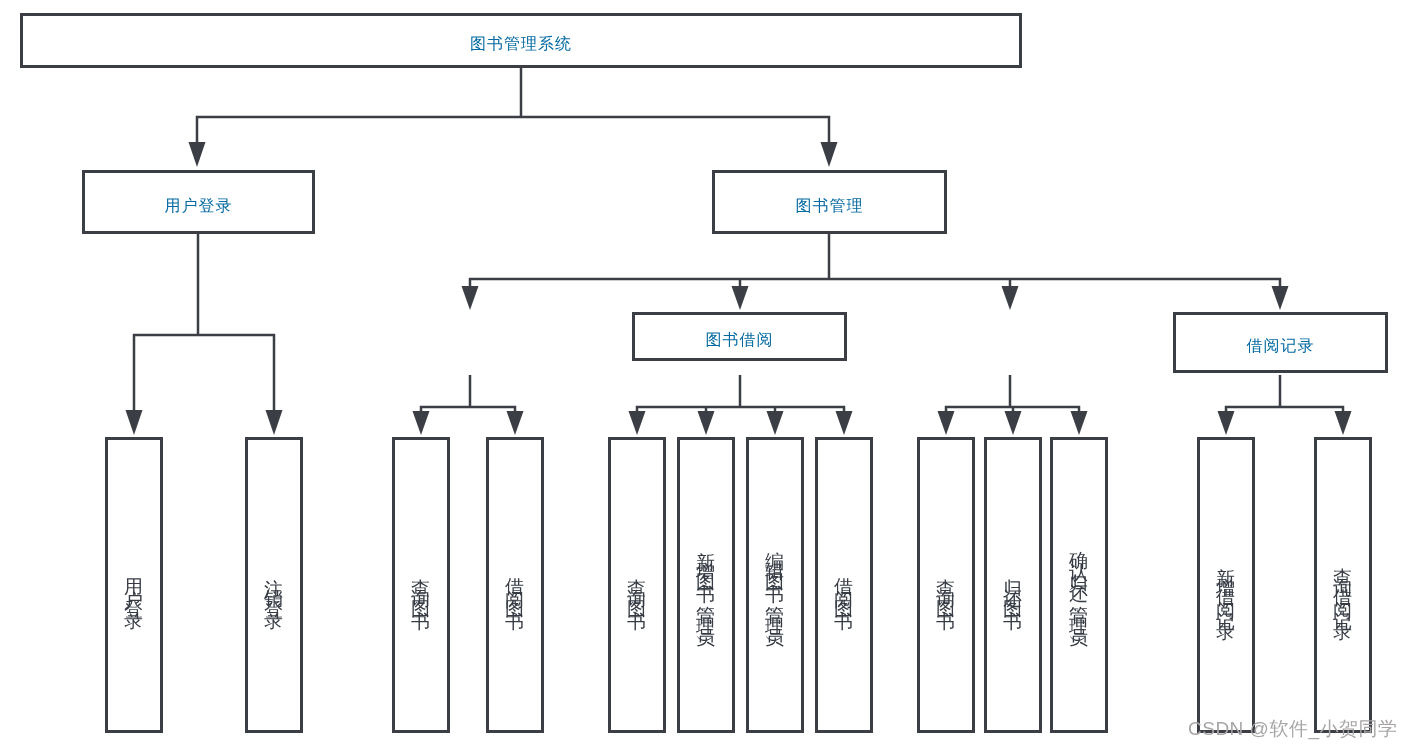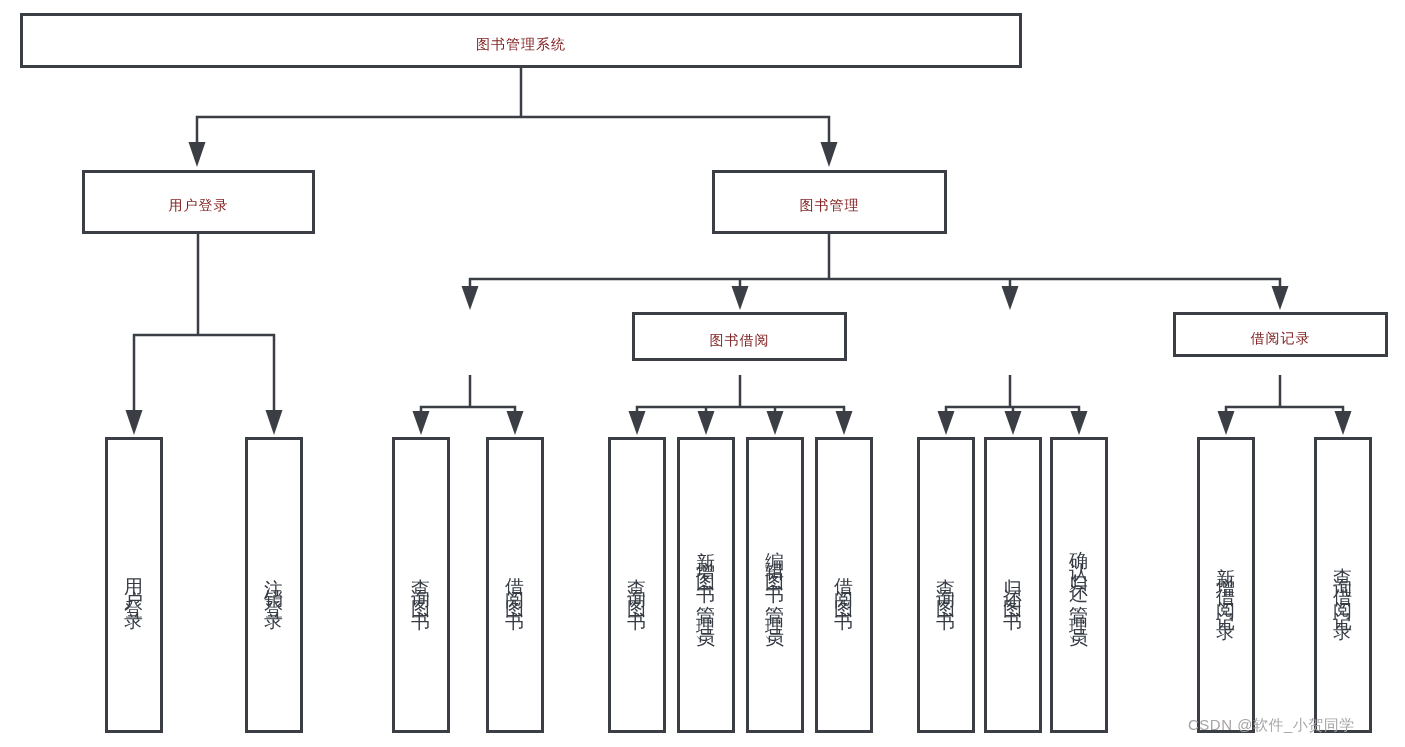--- a/index.html
+++ b/index.html
@@ -15,38 +15,38 @@
     position:absolute;
     box-sizing:border-box;
     border:3px solid #3b3f45;
     background:#ffffff;
     display:flex;
     align-items:center;
     justify-content:center;
     color:#33373d;
   }
   .box.h span{
-    font-size:14px;
+    font-size:16px;
     letter-spacing:1px;
     white-space:nowrap;
-    color:#7f1d1d;
+    color:#0369a1;
     margin-top:8px;
   }
   .box.v span{
     writing-mode:vertical-rl;
     text-orientation:mixed;
     font-size:19px;
     line-height:1;
     letter-spacing:11px;
     color:#363b44;
   }
   .watermark{
     position:absolute;
     left:1188px;top:716px;
-    font-size:15px;
+    font-size:19px;
     color:#a8a5a5;
     white-space:nowrap;
     letter-spacing:0.5px;
   }
 </style>
 </head>
 <body>
 
 <div class="stage">
 
@@ -105,21 +105,21 @@
   <div class="box h" style="left:82px;top:170px;width:233px;height:64px">
     <span>用户登录</span>
   </div>
   <div class="box h" style="left:712px;top:170px;width:235px;height:64px">
     <span>图书管理</span>
   </div>
 
   <div class="box h" style="left:632px;top:312px;width:215px;height:49px">
     <span>图书借阅</span>
   </div>
-  <div class="box h" style="left:1173px;top:312px;width:215px;height:45px">
+  <div class="box h" style="left:1173px;top:312px;width:215px;height:61px">
     <span>借阅记录</span>
   </div>
 
   <div class="box v" style="left:105px;top:437px;width:58px;height:296px">
     <span>用户登录</span>
   </div>
   <div class="box v" style="left:245px;top:437px;width:58px;height:296px">
     <span>注销登录</span>
   </div>
 

